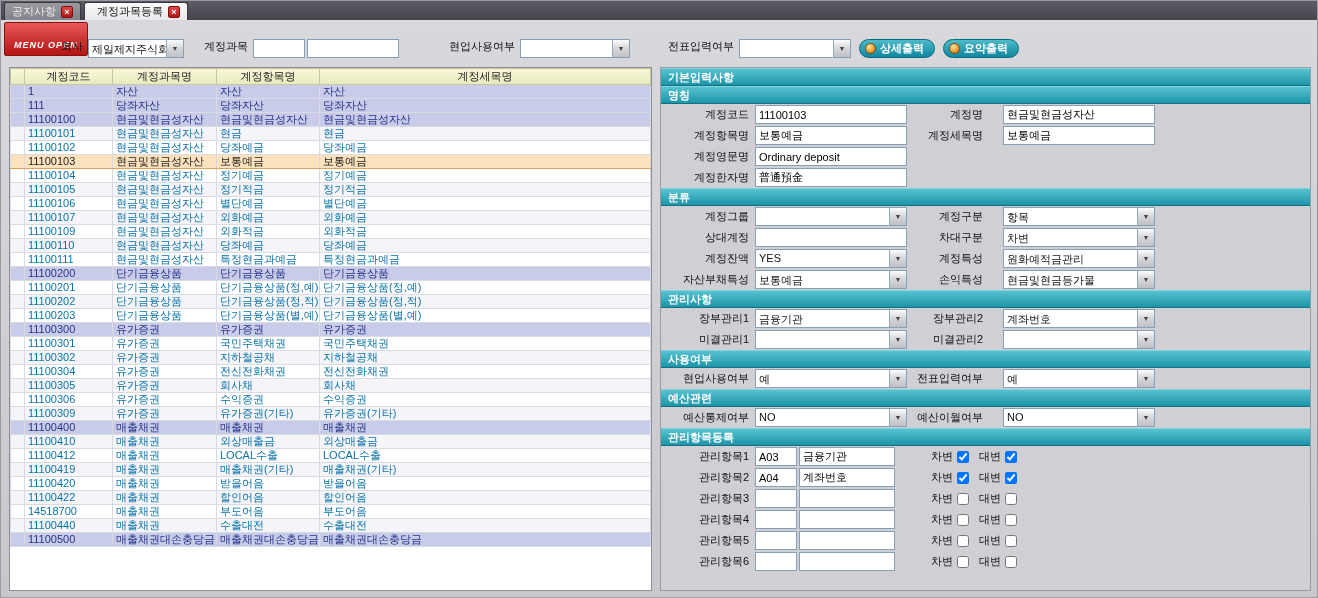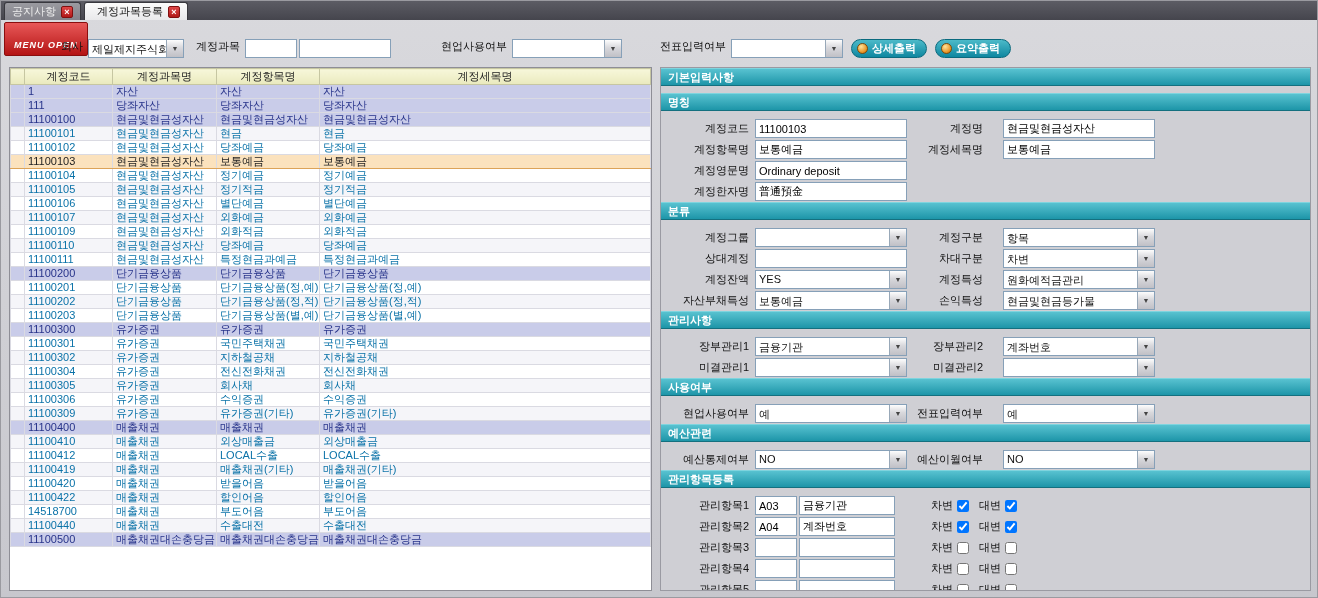--- a/index.html
+++ b/index.html
@@ -10,21 +10,21 @@
   .tabbar{height:19px;background:linear-gradient(180deg,#5c5c64,#45454d);display:flex;align-items:flex-end;padding-left:3px;gap:3px;}
   .tab{height:17px;padding:0 7px;display:flex;align-items:center;gap:5px;font-size:11px;border-radius:3px 3px 0 0;border:1px solid #38383e;border-bottom:none;cursor:pointer;}
   .tab.inactive{background:linear-gradient(#9a9aa0,#83838b);color:#ececec;}
   .tab.active{background:linear-gradient(#fbfbfb,#e9e9eb);color:#111;padding-left:12px;}
   .tab-x{width:12px;height:12px;background:linear-gradient(#e04848,#b01818);border:1px solid #801010;border-radius:2px;color:#fff;font-size:9px;line-height:10px;text-align:center;font-weight:bold;box-sizing:border-box;}
   .menuopen{position:absolute;top:21px;left:3px;height:14px;line-height:12px;background:linear-gradient(#e85858,#b41414);color:#fff;font-weight:bold;font-style:italic;font-size:9px;padding:16px 9px;border:1px solid #8a0e0e;border-radius:2px;letter-spacing:1px;box-sizing:border-box;cursor:pointer;}
 
   
   .toolbar{position:absolute;top:38px;left:0;right:0;height:26px;display:flex;align-items:flex-start;}
   .tlabel{margin-right:5px;white-space:nowrap;}
-  .ml60{margin-left:60px}.ml20{margin-left:12px}.ml50{margin-left:50px}.ml38{margin-left:38px}.ml4{margin-left:4px}.ml2{margin-left:2px}
+  .ml60{margin-left:60px}.ml20{margin-left:20px}.ml50{margin-left:50px}.ml38{margin-left:38px}.ml4{margin-left:4px}.ml2{margin-left:2px}
 
   .combo{height:19px;border:1px solid #86a0b8;background:#fff;display:flex;align-items:stretch;box-sizing:border-box;}
   .combo .val{flex:1;padding:2px 3px 0 3px;white-space:nowrap;overflow:hidden;}
   .combo .arrow{width:16px;background:linear-gradient(#fdfdfd,#d8d8dc 45%,#c0c0c6);border-left:1px solid #98a8b8;color:#444;font-size:7px;display:flex;align-items:center;justify-content:center;}
   .combo.disabled{background:#ebebee;}
   .combo.disabled .val{color:#888;}
   .w96{width:96px}.w110{width:110px}.w112{width:112px}.w152{width:152px}
   .tinput,.finput{height:19px;border:1px solid #86a0b8;background:#fff;font-family:inherit;font-size:11px;padding:0 3px;box-sizing:border-box;}
   .iw52{width:52px}.iw92{width:92px}.iw54{width:42px;margin-right:2px}.iw96{width:96px}
 
@@ -38,21 +38,21 @@
   .grid th{height:15px;background:linear-gradient(#f7f7da,#e9e9bd);border:1px solid #c6c6a2;font-weight:normal;text-align:center;color:#222;padding:0 2px;white-space:nowrap;overflow:hidden;}
   .grid td{height:13px;line-height:13px;border:1px solid #dadae2;padding:0 3px;white-space:nowrap;overflow:hidden;}
   .col-sel{width:14px}.col-code{width:88px}.col-name{width:104px}.col-item{width:103px}
   .row-group td{background:#c9cce9;color:#27338a;}
   .row-normal td{background:#ffffff;color:#0a72a8;}
   tbody tr.row-normal:nth-child(even) td{background:#f5f5f9;}
   .row-selected td{background:#fbe2bd;color:#222;border-top:1px solid #dca358;border-bottom:1px solid #dca358;}
 
   
   .panel{flex:1;margin-left:8px;background:#cfcfd4;border:1px solid #9a9aa2;box-sizing:border-box;overflow:hidden;}
-  .section-header{height:16px;line-height:16px;background:linear-gradient(180deg,#58c2d0,#1d95a8);color:#fff;font-weight:bold;padding:0 7px;border-top:1px solid #7fd4de;border-bottom:1px solid #14707f;margin-bottom:7px;box-sizing:content-box;}
+  .section-header{height:16px;line-height:16px;background:linear-gradient(180deg,#58c2d0,#1d95a8);color:#fff;font-weight:bold;padding:0 7px;border-top:1px solid #7fd4de;border-bottom:1px solid #14707f;margin-bottom:0;box-sizing:content-box;}
   .field-row{display:flex;align-items:center;height:21px;padding-left:2px;}
   .flabel{width:86px;text-align:right;padding-right:6px;white-space:nowrap;}
   .flabel2{width:76px;text-align:right;padding-right:20px;white-space:nowrap;}
   .cblabel{margin-left:10px;margin-right:4px;}
   .gapbig{margin-left:36px;}
   .cb{width:12px;height:12px;margin:0;}
 </style>
 </head>
 <body>
 

